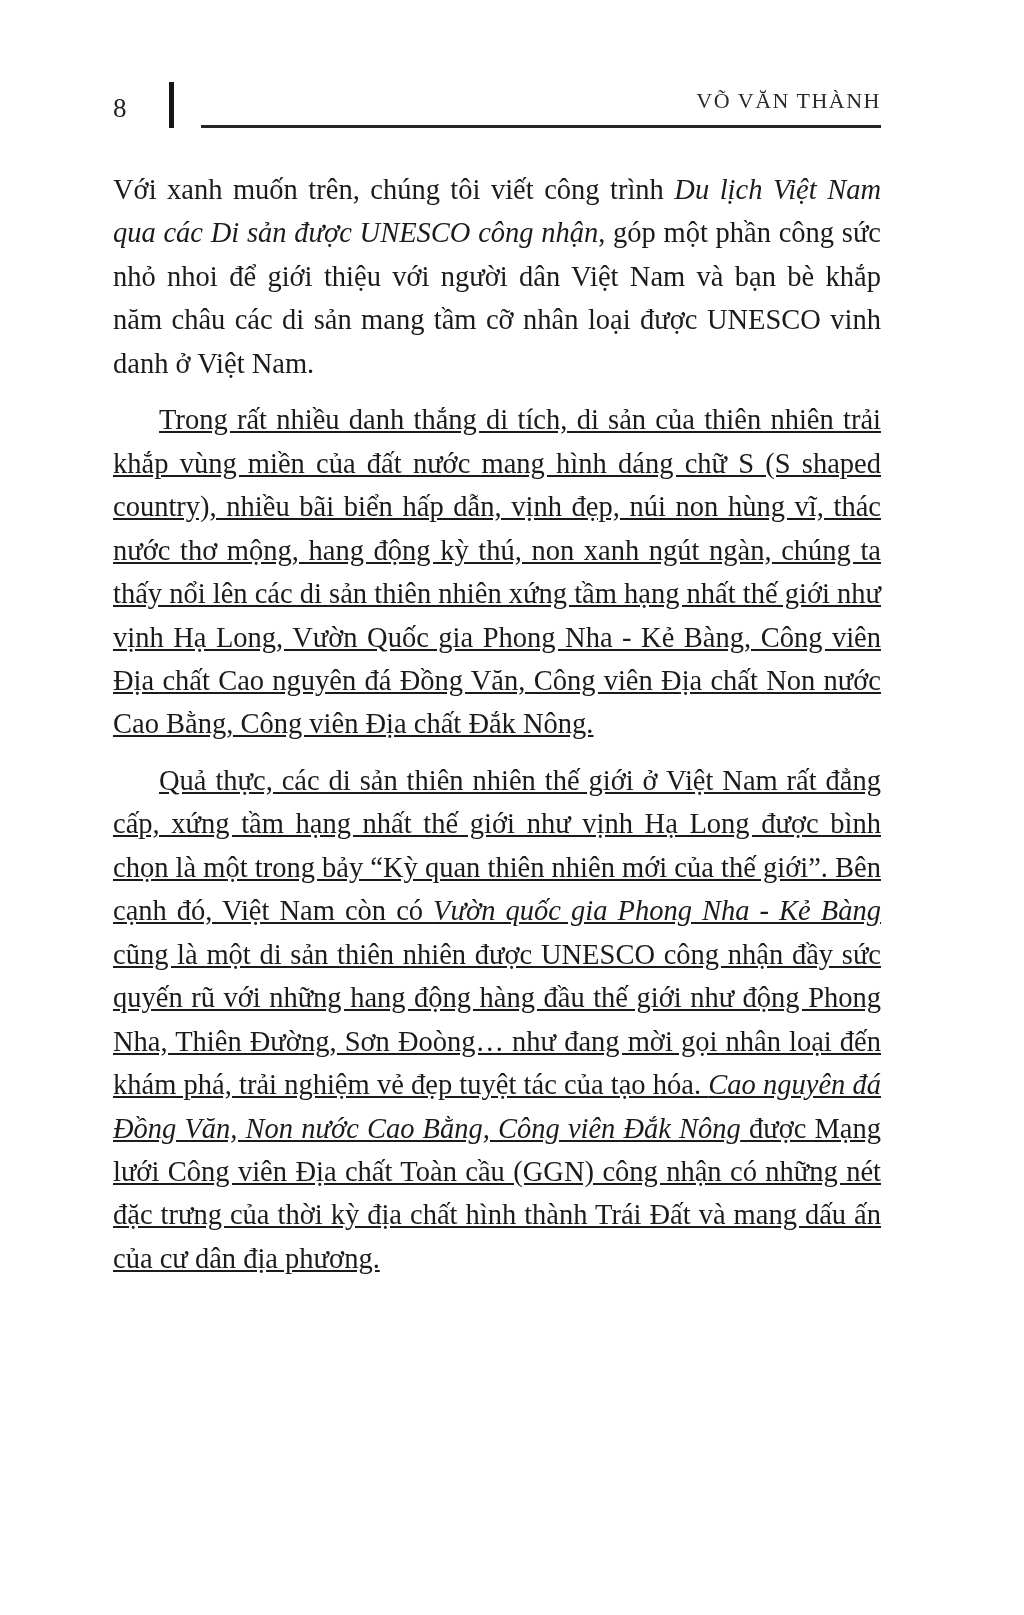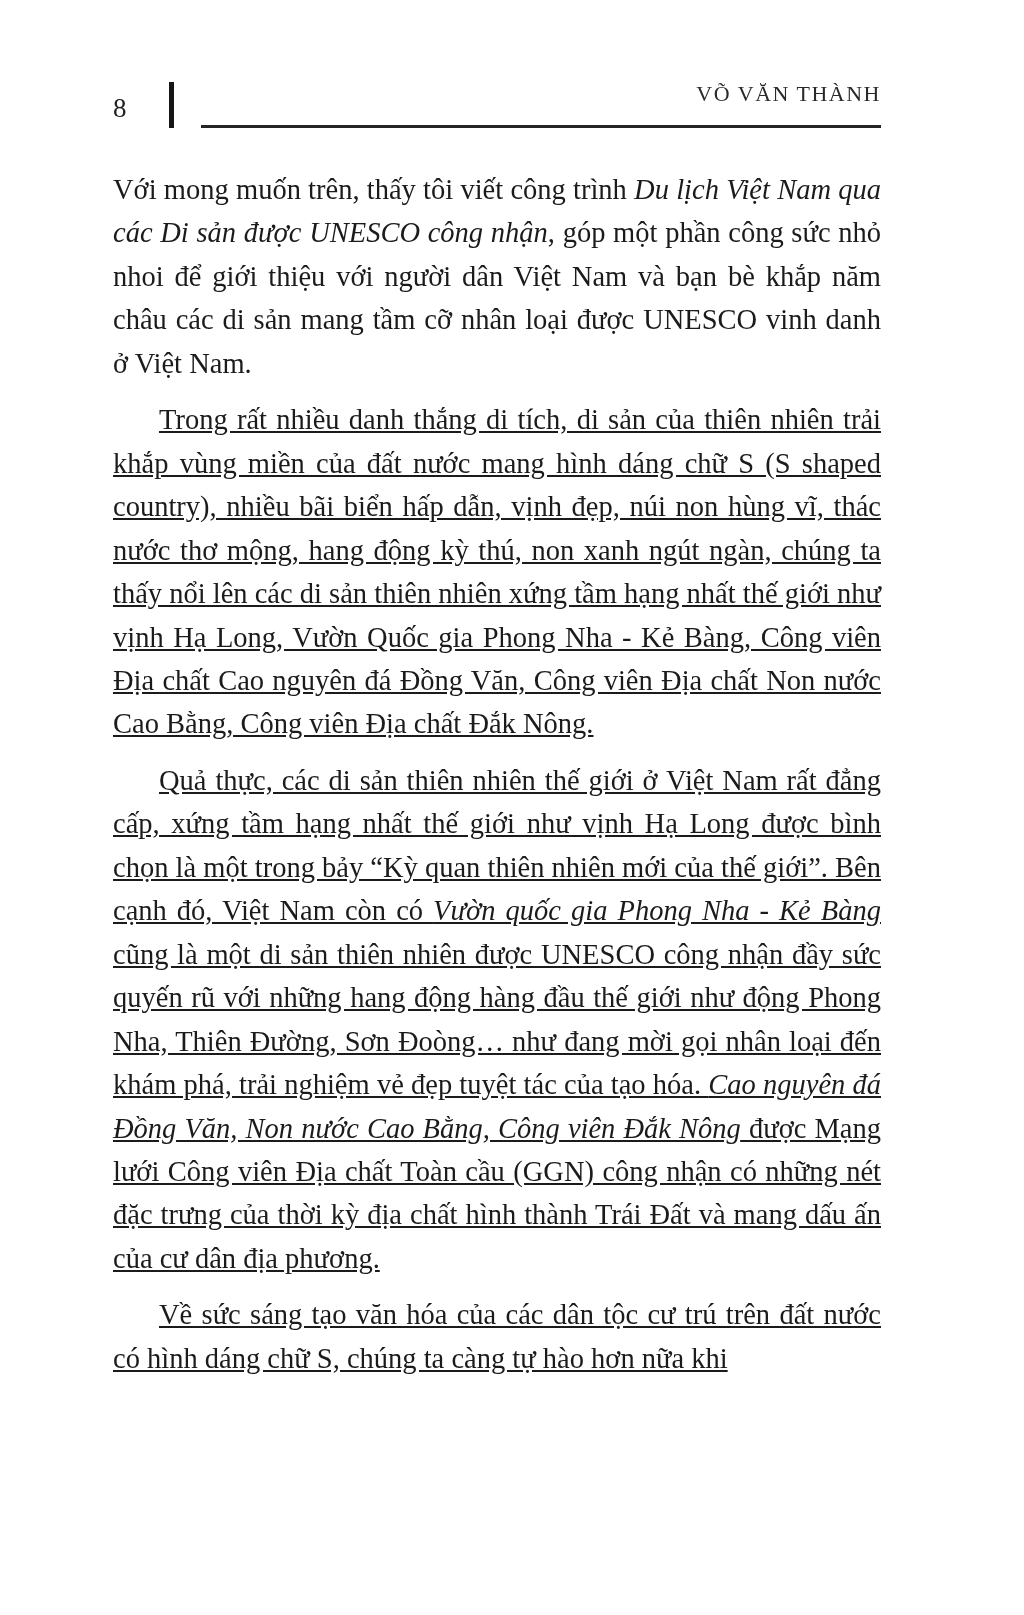--- a/index.html
+++ b/index.html
@@ -44,21 +44,21 @@
     background: #161616;
     height: 46px;
   }
   .header-right {
     flex: 1;
     margin-left: 27px;
     border-bottom: 3px solid #242424;
     display: flex;
     justify-content: flex-end;
     align-items: flex-end;
-    padding-bottom: 18px;
+    padding-bottom: 11px;
     font-size: 22px;
     letter-spacing: 1.5px;
     color: #2a2a2a;
   }
   
   .body-text {
     position: absolute;
     left: 113px;
     top: 168px;
     width: 768px;
@@ -87,30 +87,27 @@
     <span class="page-number">8</span>
     <span class="header-vbar"></span>
     <div class="header-right">
       <span class="author">VÕ VĂN THÀNH</span>
     </div>
   </header>
 
   <main class="body-text">
 
     <p class="para">
-      <span>Với mong muốn trên, thấy tôi viết công trình </span><span class="italic">Du lịch Việt Nam qua các Di sản được UNESCO công nhận</span><span>, góp một phần công sức nhỏ nhoi để giới thiệu với người dân Việt Nam và bạn bè khắp năm châu các di sản mang tầm cỡ nhân loại được UNESCO vinh danh ở Việt Nam.</span>
+      <span>Với xanh muốn trên, chúng tôi viết công trình </span><span class="italic">Du lịch Việt Nam qua các Di sản được UNESCO công nhận</span><span>, góp một phần công sức nhỏ nhoi để giới thiệu với người dân Việt Nam và bạn bè khắp năm châu các di sản mang tầm cỡ nhân loại được UNESCO vinh danh ở Việt Nam.</span>
     </p>
 
     <p class="para indent">
       <span>Trong rất nhiều danh thắng di tích, di sản của thiên nhiên trải khắp vùng miền của đất nước mang hình dáng chữ S (S shaped country), nhiều bãi biển hấp dẫn, vịnh đẹp, núi non hùng vĩ, thác nước thơ mộng, hang động kỳ thú, non xanh ngút ngàn, chúng ta thấy nổi lên các di sản thiên nhiên xứng tầm hạng nhất thế giới như vịnh Hạ Long, Vườn Quốc gia Phong Nha - Kẻ Bàng, Công viên Địa chất Cao nguyên đá Đồng Văn, Công viên Địa chất Non nước Cao Bằng, Công viên Địa chất Đắk Nông.</span>
     </p>
 
     <p class="para indent">
       <span>Quả thực, các di sản thiên nhiên thế giới ở Việt Nam rất đẳng cấp, xứng tầm hạng nhất thế giới như vịnh Hạ Long được bình chọn là một trong bảy “Kỳ quan thiên nhiên mới của thế giới”. Bên cạnh đó, Việt Nam còn có </span><span class="italic">Vườn quốc gia Phong Nha - Kẻ Bàng</span><span> cũng là một di sản thiên nhiên được UNESCO công nhận đầy sức quyến rũ với những hang động hàng đầu thế giới như động Phong Nha, Thiên Đường, Sơn Đoòng… như đang mời gọi nhân loại đến khám phá, trải nghiệm vẻ đẹp tuyệt tác của tạo hóa. </span><span class="italic">Cao nguyên đá Đồng Văn, Non nước Cao Bằng, Công viên Đắk Nông</span><span> được Mạng lưới Công viên Địa chất Toàn cầu (GGN) công nhận có những nét đặc trưng của thời kỳ địa chất hình thành Trái Đất và mang dấu ấn của cư dân địa phương.</span>
     </p>
 
-    <p class="para indent">
-      <span>Về sức sáng tạo văn hóa của các dân tộc cư trú trên đất nước có hình dáng chữ S, chúng ta càng tự hào hơn nữa khi</span>
-    </p>
 
   </main>
 
 </div>
 
 </body></html>

